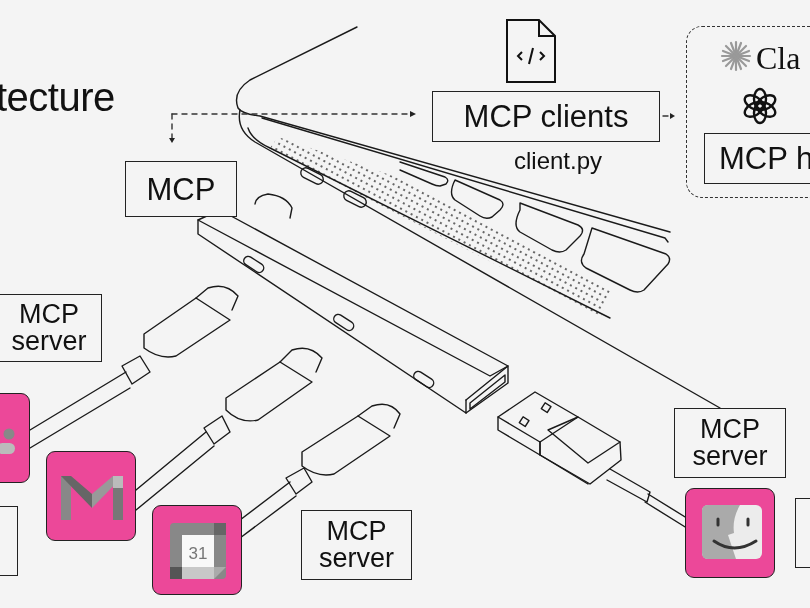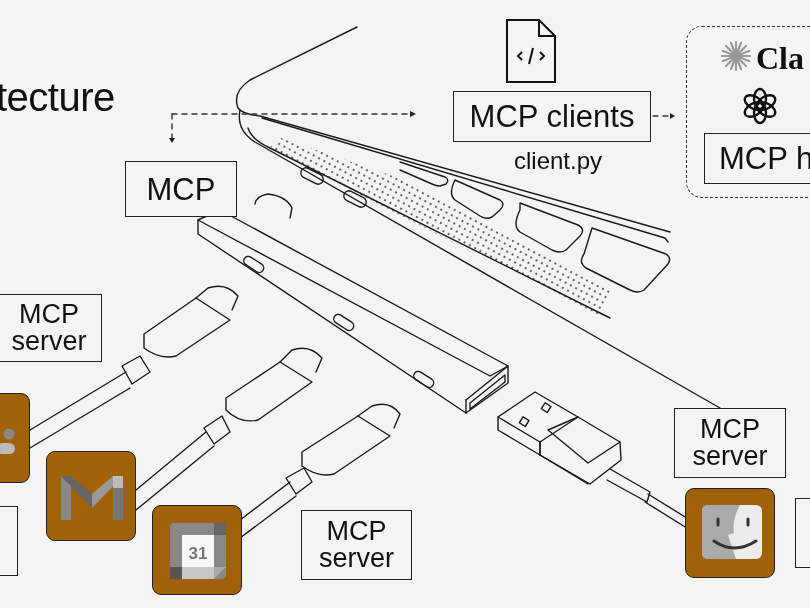--- a/index.html
+++ b/index.html
@@ -5,23 +5,23 @@
   html, body { margin:0; padding:0; }
   body { width:810px; height:608px; background:#f4f4f4; overflow:hidden; position:relative;
          font-family:"Liberation Sans", "DejaVu Sans", sans-serif; color:#111; }
   svg.art { position:absolute; left:0; top:0; width:810px; height:608px; }
   .label { position:absolute; background:#f4f4f4; border:1.5px solid #222; box-sizing:border-box;
            display:flex; align-items:center; justify-content:center; text-align:center; line-height:1.0; }
   .title { position:absolute; left:-4px; top:75px; font-size:40px; letter-spacing:-0.5px; }
   .lbl-big { font-size:31px; }
   .lbl-srv { font-size:27px; flex-direction:column; }
   .sub { position:absolute; font-size:24px; }
-  .claude { position:absolute; left:720px; top:38px; font-family:"Liberation Serif","DejaVu Serif",serif; font-size:32px; color:#111; white-space:nowrap;font-weight:bold; }
+  .claude { position:absolute; left:720px; top:38px; font-family:"Liberation Serif","DejaVu Serif",serif; font-size:32px; color:#111; white-space:nowrap; }
   .host-group { position:absolute; left:686px; top:26px; width:140px; height:172px; border:1.5px dashed #333; border-radius:16px; box-sizing:border-box; }
-  .app-tile { position:absolute; border:1.5px solid #222; border-radius:9px; background:#a16207; box-sizing:border-box; overflow:hidden;font-weight:bold; }
+  .app-tile { position:absolute; border:1.5px solid #222; border-radius:9px; background:#ec4899; box-sizing:border-box; overflow:hidden; }
 </style>
 </head>
 <body>
 
 <svg class="art" viewBox="0 0 810 608" fill="none" stroke="#1a1a1a" stroke-width="1.4" stroke-linejoin="round" stroke-linecap="round">
   <defs>
     <pattern id="dots" width="6" height="6" patternUnits="userSpaceOnUse" patternTransform="rotate(28)">
       <circle cx="2" cy="2" r="0.9" fill="#222" stroke="none"></circle>
     </pattern>
   </defs>
@@ -106,21 +106,21 @@
 <div class="title">tecture</div>
 
 <svg style="position:absolute;left:505px;top:18px;" width="52" height="66" viewBox="0 0 52 66" fill="none" stroke="#111" stroke-width="2">
   <path d="M2 2 L34 2 L50 18 L50 64 L2 64 Z"></path>
     <path d="M34 2 L34 18 L50 18"></path>
   <path d="M17 34 L13 38 L17 42"></path>
     <path d="M35 34 L39 38 L35 42"></path>
     <path d="M28 30 L24 46"></path>
 </svg>
 
-<div class="label lbl-big" style="left:453px;top:91px;width:198px;height:51px;">
+<div class="label lbl-big" style="left:432px;top:91px;width:228px;height:51px;">
   <span>MCP clients</span>
 </div>
 <div class="sub" style="left:478px;top:147px;margin-left:36px;">client.py</div>
 
 <div class="label lbl-big" style="left:125px;top:161px;width:112px;height:56px;">
   <span>MCP</span>
 </div>
 
 <div class="host-group"></div>
 <svg style="position:absolute;left:720px;top:40px;" width="32" height="32" viewBox="-16 -16 32 32" stroke="#999" stroke-width="2.2" stroke-linecap="round">

